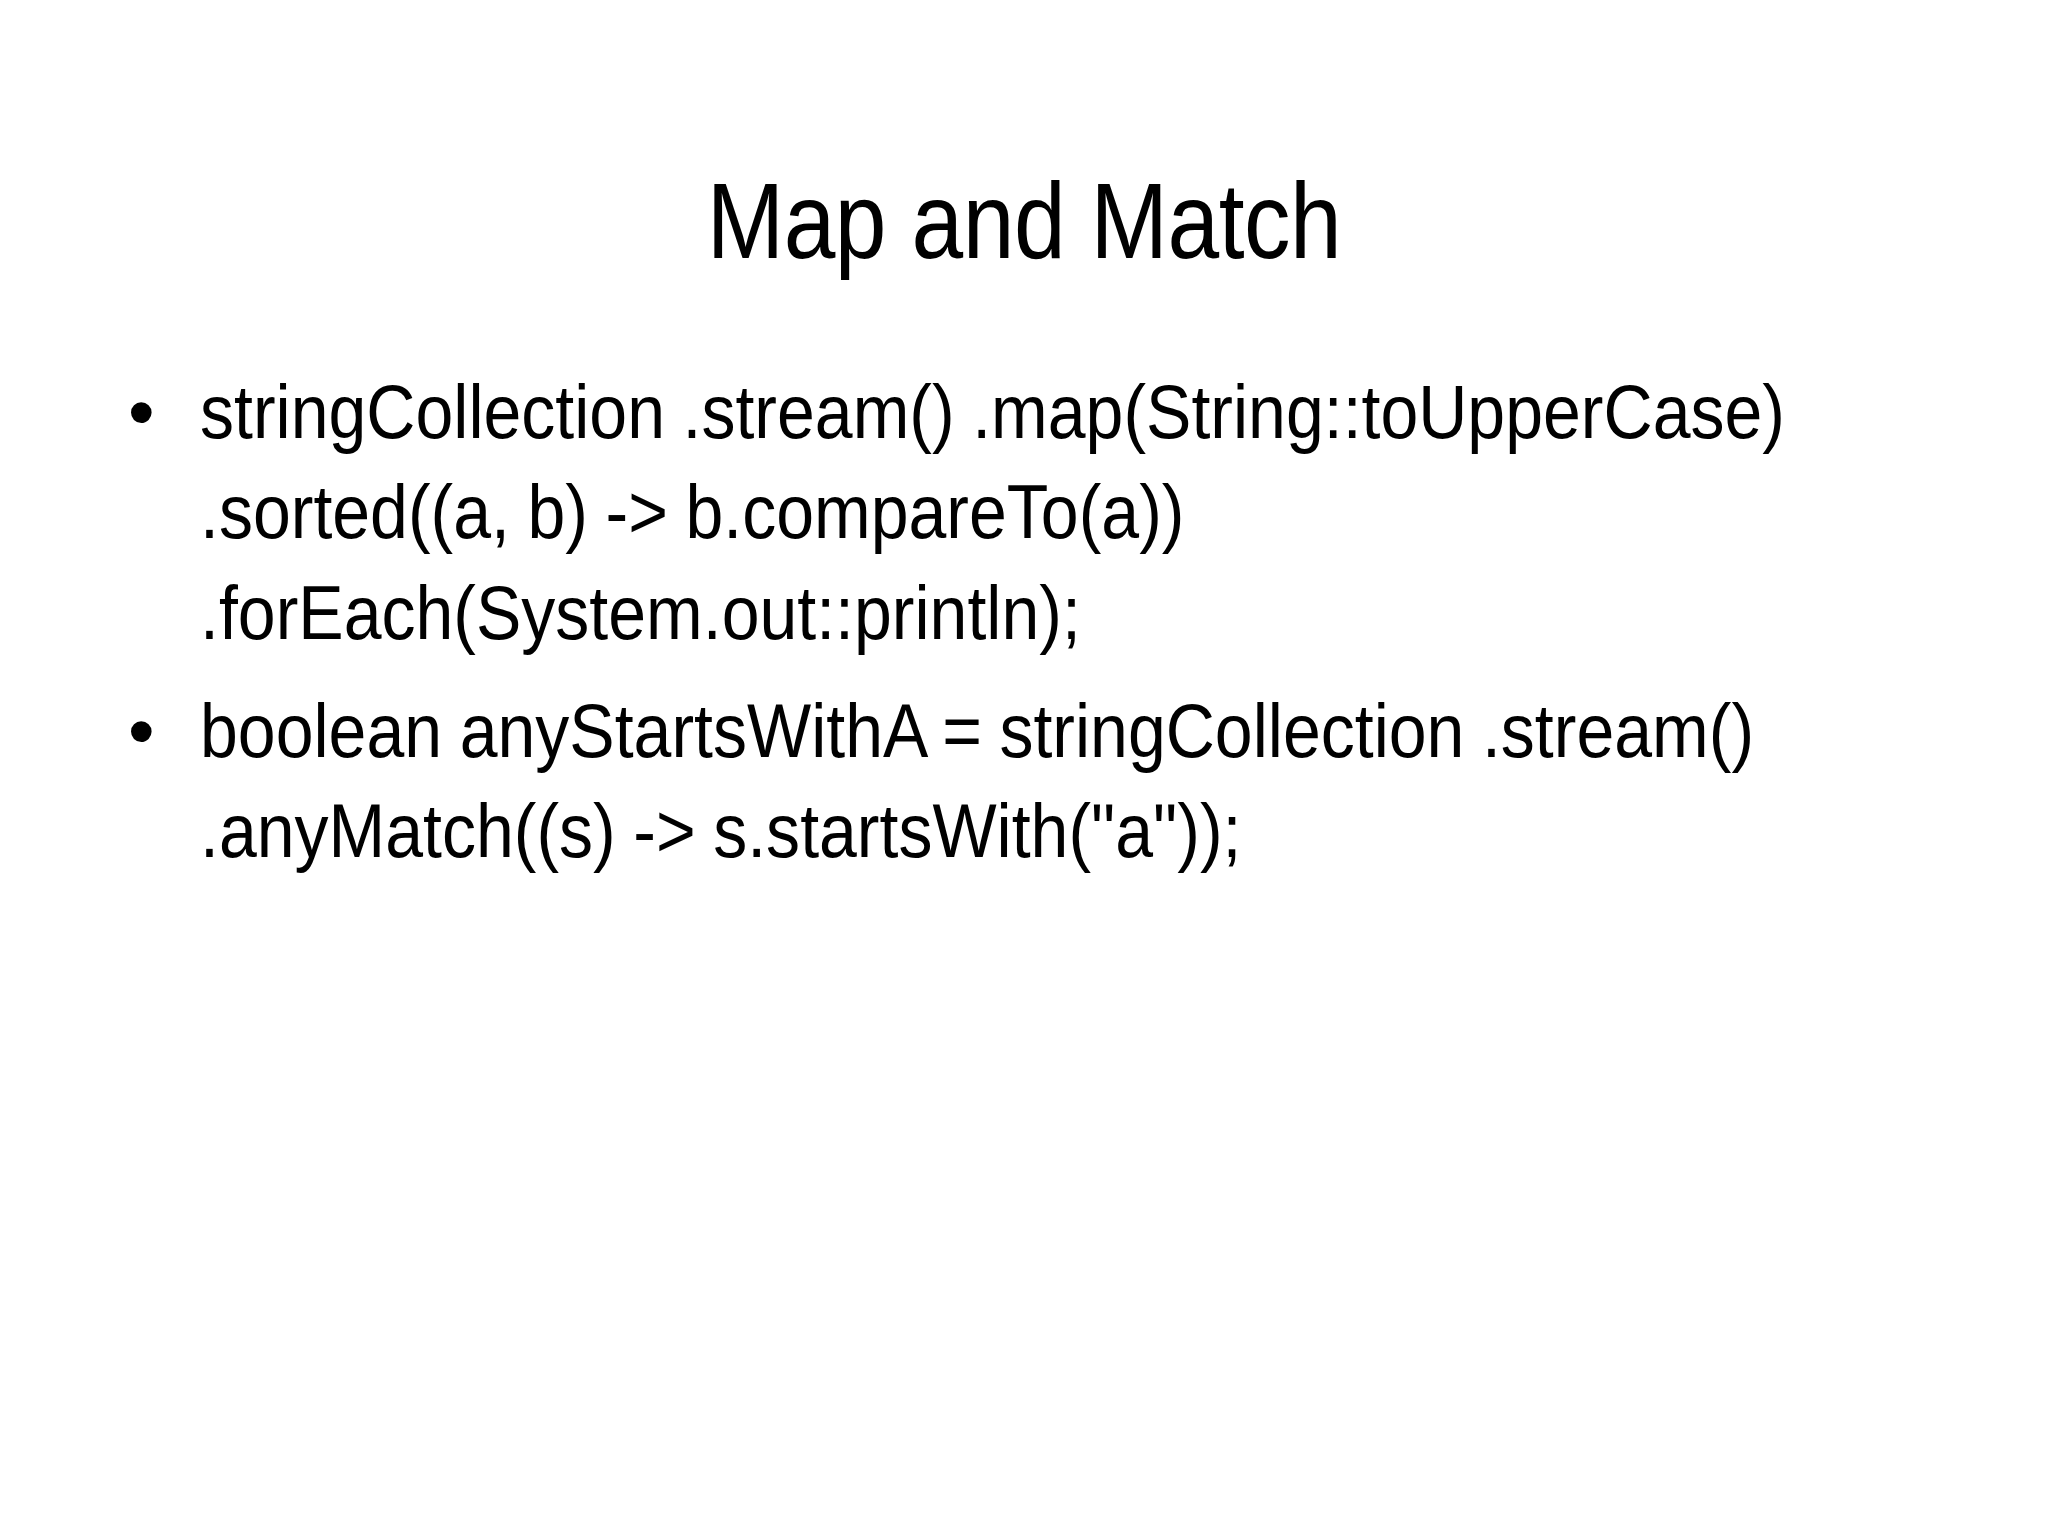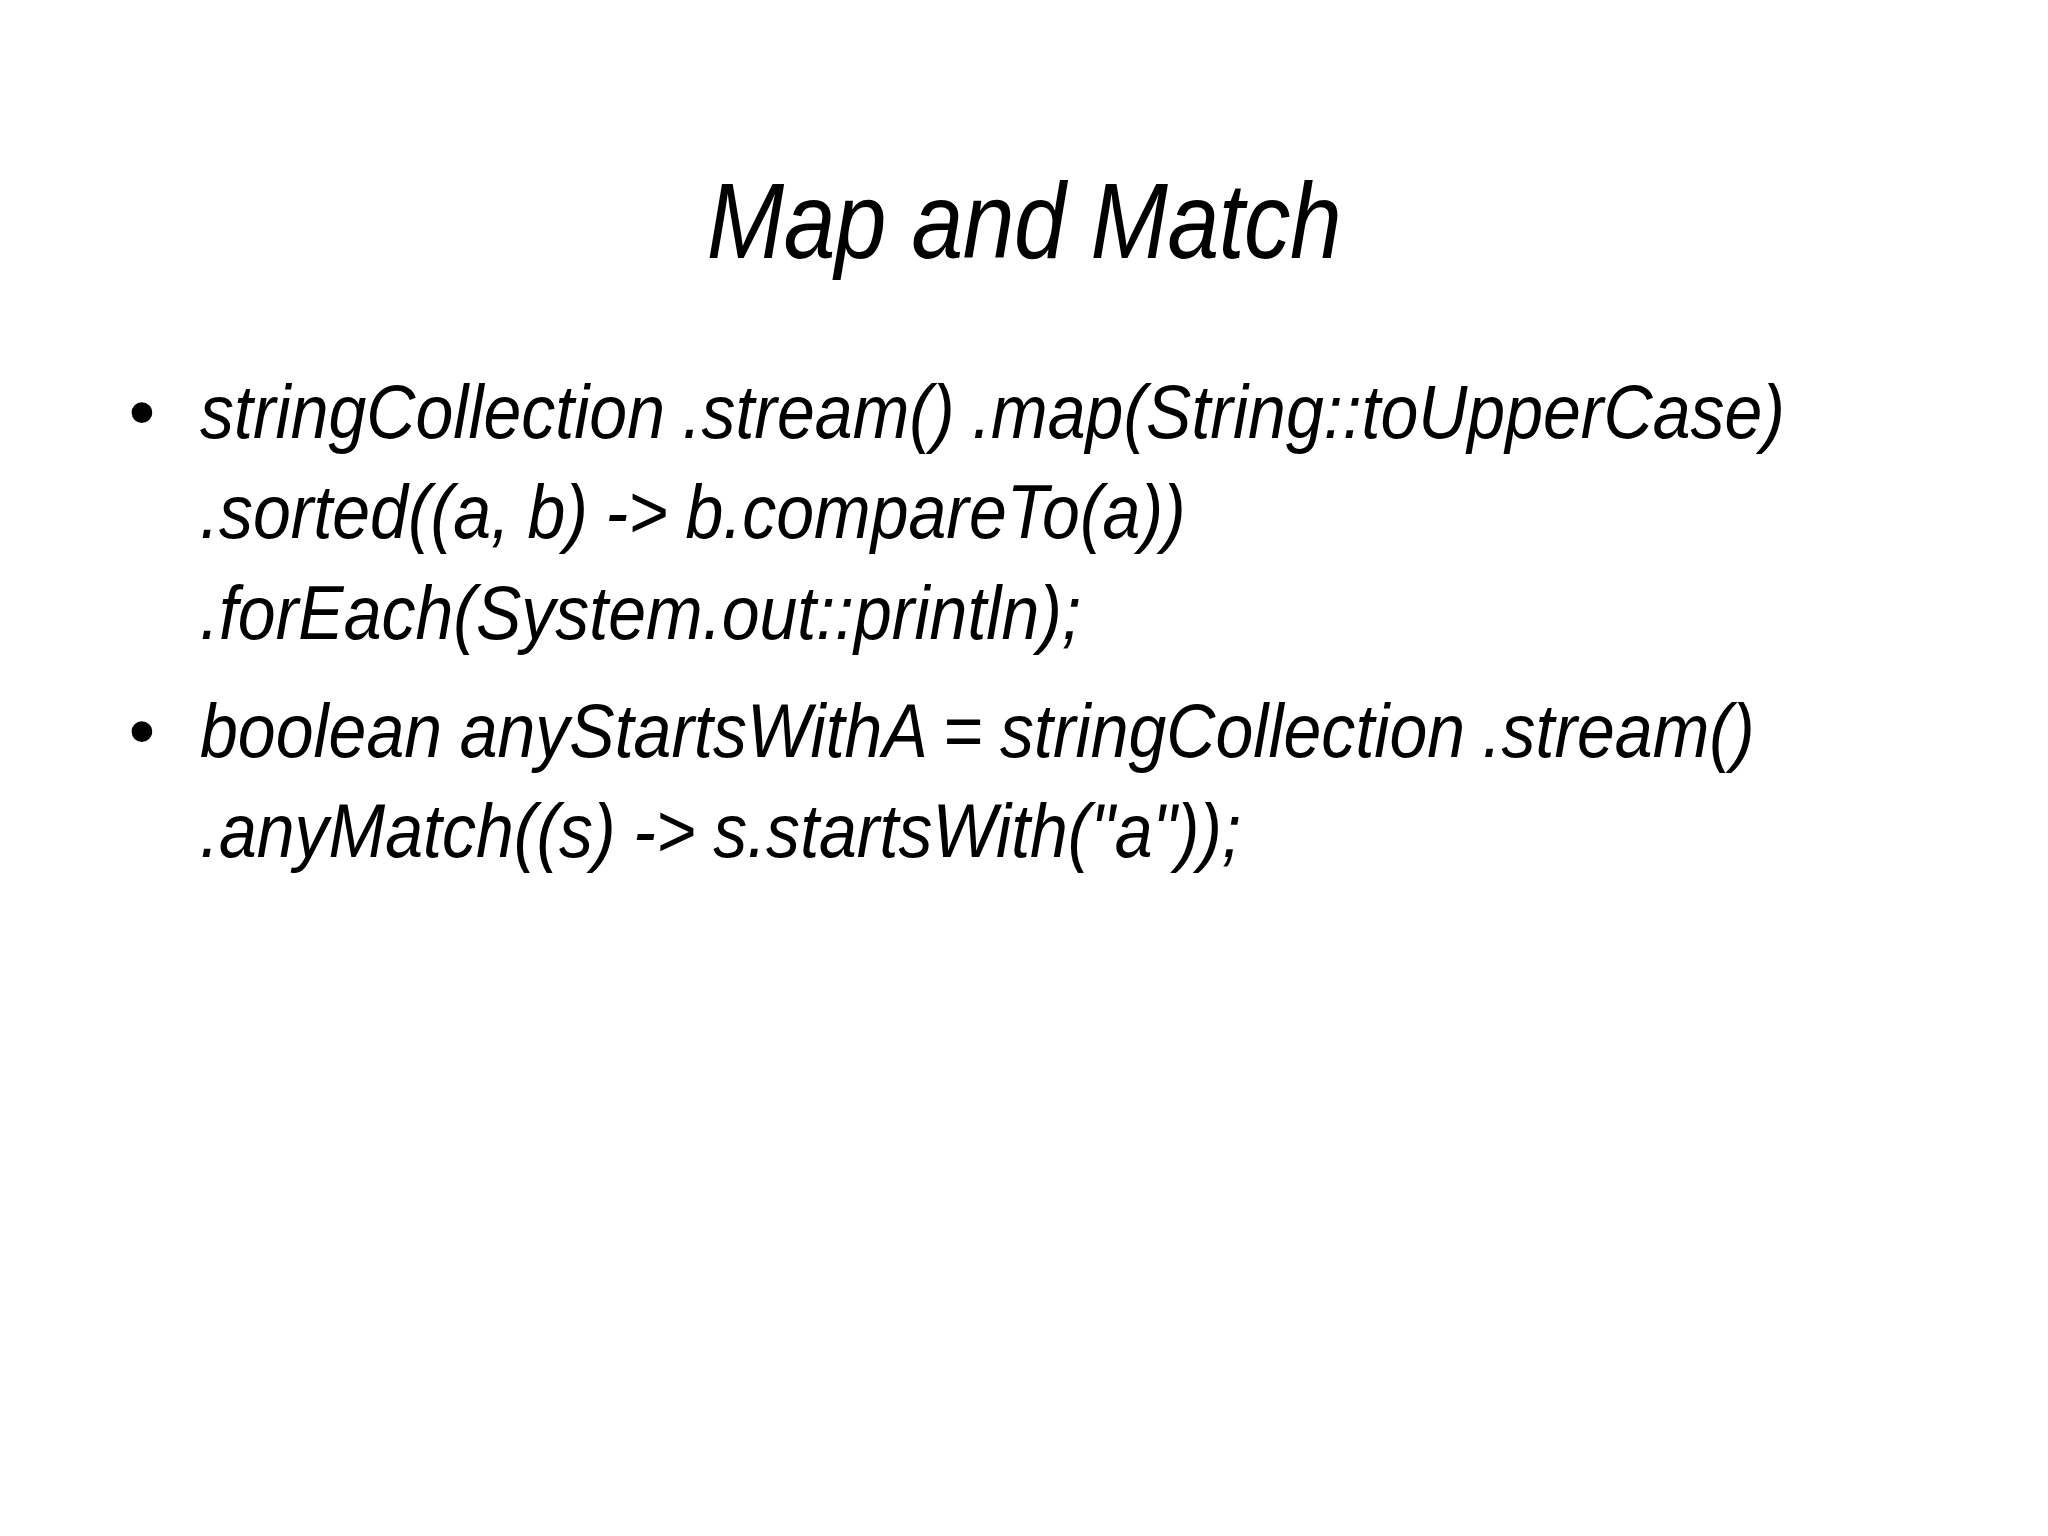--- a/index.html
+++ b/index.html
@@ -15,21 +15,20 @@
     font-family: "Liberation Sans", "DejaVu Sans", sans-serif;
     color: #000000;
   }
 
   .slide {
     position: relative;
     width: 2048px;
     height: 1536px;
     background: #ffffff;
     box-sizing: border-box;
-    font-style: italic;
   }
 
   
   .slide-title {
     position: absolute;
     left: 0;
     top: 92px;
     width: 2048px;
     text-align: center;
     font-size: 108px;

